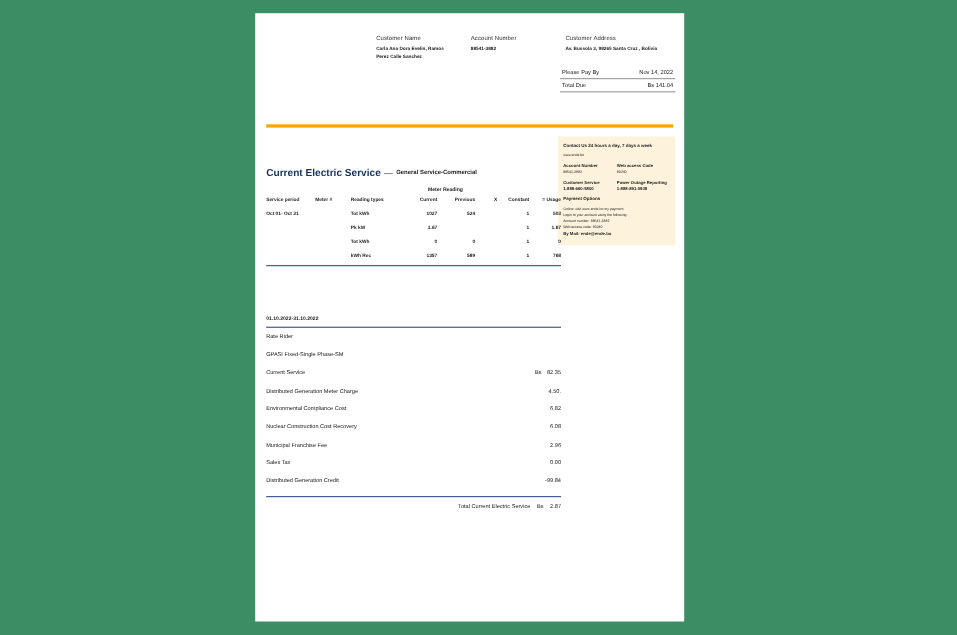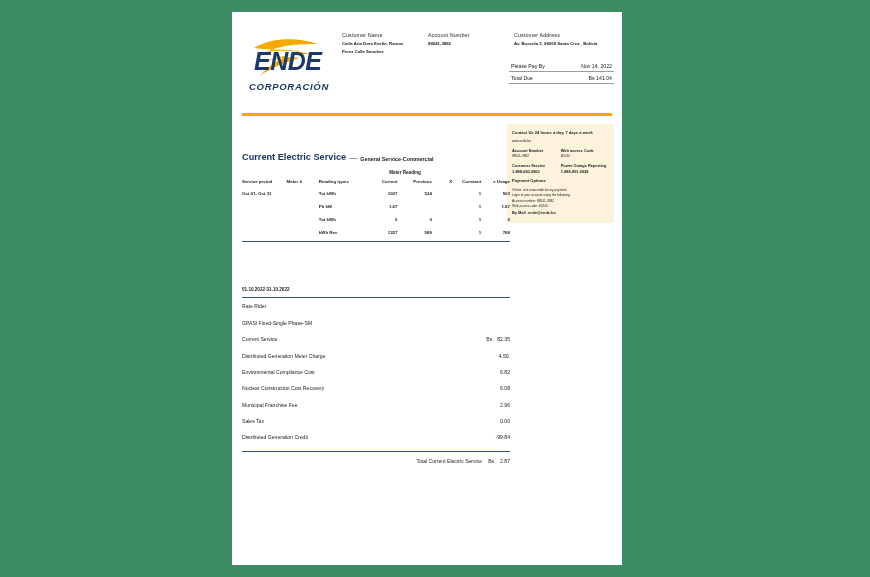--- a/index.html
+++ b/index.html
@@ -144,21 +144,21 @@
     position: absolute;
     left: 10px;
     top: 140px;
     width: 268px;
   }
   .ces-title {
     font-size: 9.2px;
     font-weight: bold;
     color: #16325c;
     display: flex;
-    align-items: flex-end;
+    align-items: center;
     gap: 3px;
   }
   .ces-title .dash {
     font-size: 8px;
     font-weight: normal;
     color: #333;
   }
   .ces-title .sub {
     font-size: 5.4px;
     font-weight: bold;
@@ -257,27 +257,20 @@
     padding-top: 6px;
   }
 </style>
 </head>
 <body>
 
 <div class="page">
 
   <div class="header">
 
-    <div class="logo-block">
-      <svg class="logo-svg" width="100" height="46" viewBox="0 0 100 46">
-        <path d="M6 14 C26 2, 52 4, 70 10 C56 10, 34 10, 18 18 C30 16, 48 16, 62 20 C46 20, 26 22, 14 30 C24 24, 40 22, 52 24 C38 28, 22 34, 12 42 C22 30, 36 22, 52 17 C36 15, 18 16, 6 14 Z" fill="#f5a800"></path>
-        <text x="6" y="36" font-family="'Liberation Sans', sans-serif" font-size="25" font-weight="bold" font-style="italic" fill="#1b3a6b" letter-spacing="-0.5">ENDE</text>
-      </svg>
-      <div class="logo-sub">CORPORACIÓN</div>
-    </div>
 
     <div class="cust-cols">
       <div class="cust-col">
         <div class="cust-head">Customer Name</div>
         <div class="cust-val">Carla Ana Dora Evelin, Ramos Perez Calle Sanchez</div>
       </div>
       <div class="cust-col">
         <div class="cust-head">Account Number</div>
         <div class="cust-val">88541-3882</div>
       </div>

